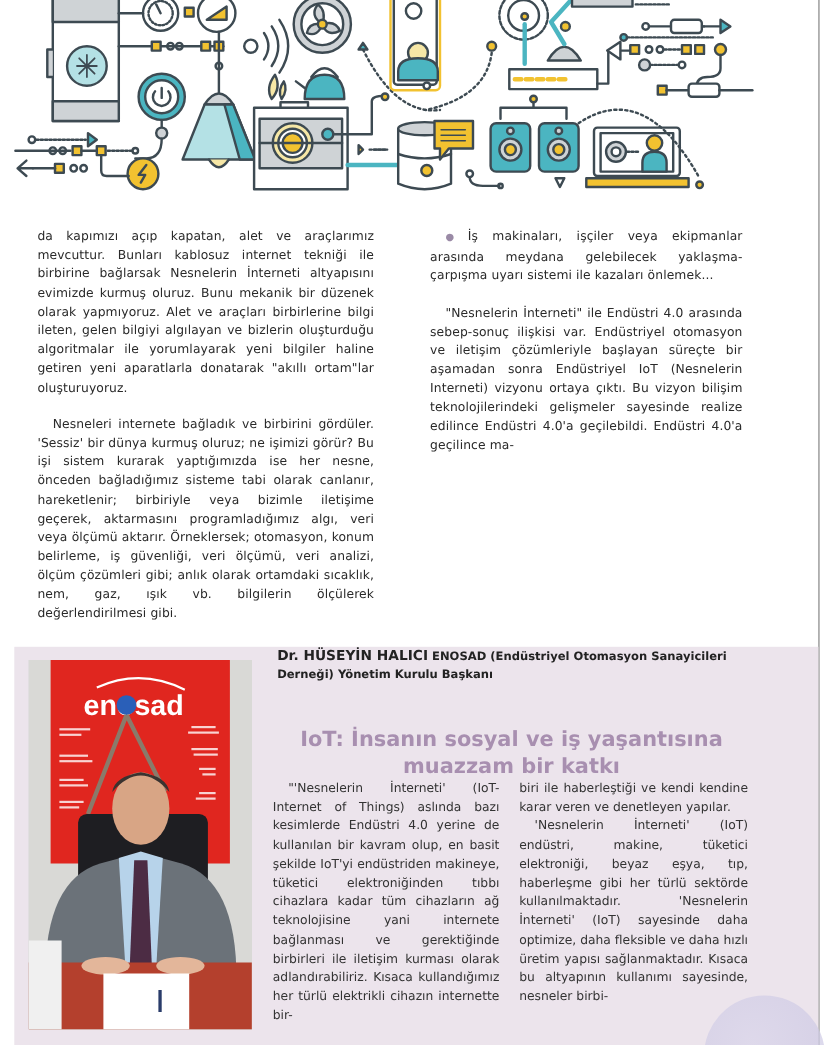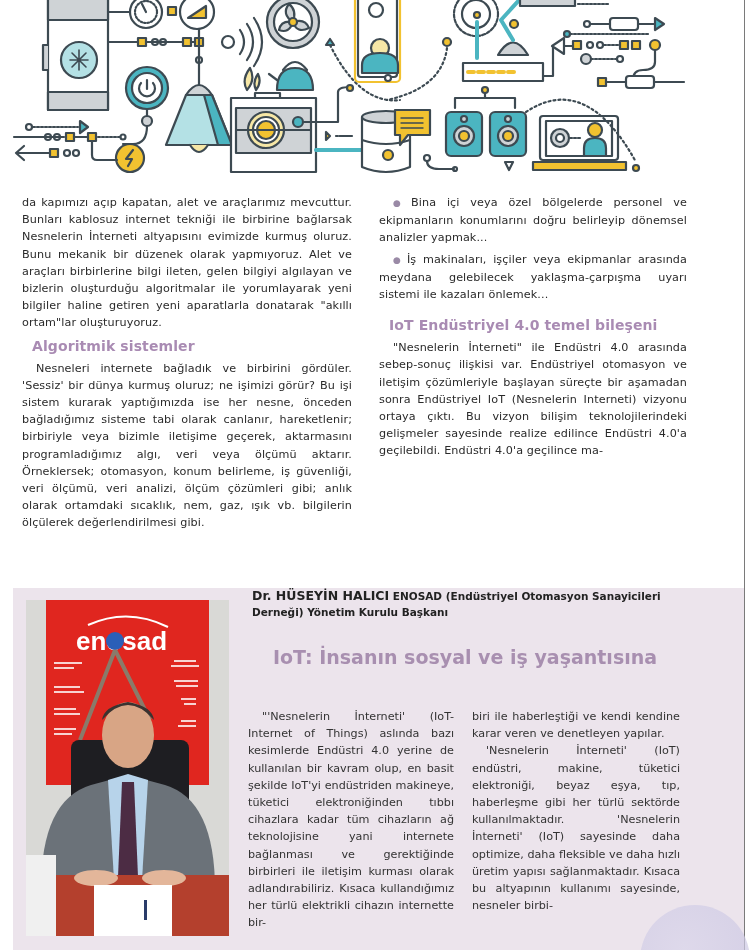--- a/index.html
+++ b/index.html
@@ -1,31 +1,31 @@
 <!DOCTYPE html>
 <html><head>
 <meta charset="utf-8">
 <style>
   html, body { margin:0; padding:0; }
   body { width:753px; height:950px; background:#ffffff; position:relative; overflow:hidden;
          font-family:"DejaVu Sans", "Liberation Sans", sans-serif; color:#2a2a2a; }
   .page-edge { position:absolute; left:744px; top:0; width:1px; height:950px; background:#7a7a7a; }
   .illustration { position:absolute; left:0; top:0; width:700px; height:180px; }
   .col { position:absolute; font-size:11.2px; line-height:17.2px; text-align:justify; letter-spacing:0.1px; }
-  .col p { margin:4px; text-indent:14px; }
+  .col p { margin:16px; text-indent:14px; }
   .col p.noindent { text-indent:0; }
   .col h3 { margin:4px 0 0 0; font-size:14px; line-height:20px; color:#a98bb3; font-weight:bold; padding-left:14px; }
   .col-left { left:18px; top:190px; width:338px; }
   .col-right { left:375px; top:190px; width:316px; }
   .bullet { color:#9a8aa6; font-size:9px; margin-right:3px; }
   .box { position:absolute; left:13px; top:588px; width:731px; height:362px; background:#ece4ec; }
   .photo { position:absolute; left:26px; top:600px; width:203px; height:336px; background:#d8d8d8; overflow:hidden; }
   .author { position:absolute; left:252px; top:588px; width:430px; font-size:10.5px; line-height:16px; font-weight:bold; color:#222; }
   .author .name { font-size:12.5px; }
-  .headline { position:absolute; left:240px; top:645px; width:450px; text-align:center; font-size:19px; line-height:25px;
+  .headline { position:absolute; left:240px; top:660px; width:450px; text-align:center; font-size:19px; line-height:25px;
               color:#a88fb0; font-weight:bold; }
   .box-col { position:absolute; top:708px; font-size:11.2px; line-height:17.2px; text-align:justify; color:#333; }
   .box-col p { margin:0; text-indent:14px; }
   .box-col p.noindent { text-indent:0; }
   .box-col-1 { left:248px; width:206px; }
   .box-col-2 { left:472px; width:208px; }
   .deco-circle { position:absolute; left:640px; top:905px; width:110px; height:110px; border-radius:50%;
                  background:radial-gradient(circle at 40% 40%, #d8d4ea, #c9c5e2); opacity:0.7; }
 </style>
 </head>
@@ -222,28 +222,25 @@
       <path d="M584 156 v-8 q0 -10 11 -10 q11 0 11 10 v8 z" fill="#4bb5c1"></path>
       <rect x="533" y="162" width="93" height="8" fill="#f2c230"></rect>
     </g>
     <path d="M526 112 q60 -40 110 50" stroke-dasharray="2 3"></path>
       <circle cx="636" cy="168" r="3" fill="#f2c230"></circle>
   </g>
 </svg>
 
 <div class="col col-left">
   <p class="noindent">da kapımızı açıp kapatan, alet ve araçlarımız mevcuttur. Bunları kablosuz internet tekniği ile birbirine bağlarsak Nesnelerin İnterneti altyapısını evimizde kurmuş oluruz. Bunu mekanik bir düzenek olarak yapmıyoruz. Alet ve araçları birbirlerine bilgi ileten, gelen bilgiyi algılayan ve bizlerin oluşturduğu algoritmalar ile yorumlayarak yeni bilgiler haline getiren yeni aparatlarla donatarak "akıllı ortam"lar oluşturuyoruz.</p>
-  <h3>Algoritmik sistemler</h3>
   <p>Nesneleri internete bağladık ve birbirini gördüler. 'Sessiz' bir dünya kurmuş oluruz; ne işimizi görür? Bu işi sistem kurarak yaptığımızda ise her nesne, önceden bağladığımız sisteme tabi olarak canlanır, hareketlenir; birbiriyle veya bizimle iletişime geçerek, aktarmasını programladığımız algı, veri veya ölçümü aktarır. Örneklersek; otomasyon, konum belirleme, iş güvenliği, veri ölçümü, veri analizi, ölçüm çözümleri gibi; anlık olarak ortamdaki sıcaklık, nem, gaz, ışık vb. bilgilerin ölçülerek değerlendirilmesi gibi.</p>
 </div>
 
 <div class="col col-right">
-  <p><span class="bullet">●</span><span>Bina içi veya özel bölgelerde personel ve ekipmanların konumlarını doğru belirleyip dönemsel analizler yapmak...</span></p>
   <p><span class="bullet">●</span><span>İş makinaları, işçiler veya ekipmanlar arasında meydana gelebilecek yaklaşma-çarpışma uyarı sistemi ile kazaları önlemek...</span></p>
-  <h3 style="margin-top:12px">IoT Endüstriyel 4.0 temel bileşeni</h3>
   <p>"Nesnelerin İnterneti" ile Endüstri 4.0 arasında sebep-sonuç ilişkisi var.  Endüstriyel otomasyon ve iletişim çözümleriyle başlayan süreçte bir aşamadan sonra Endüstriyel IoT (Nesnelerin Interneti) vizyonu ortaya çıktı. Bu vizyon bilişim teknolojilerindeki gelişmeler sayesinde realize edilince Endüstri 4.0'a geçilebildi. Endüstri 4.0'a geçilince ma-</p>
 </div>
 
 <div class="box"></div>
 <div class="deco-circle"></div>
 
 <svg class="photo" viewBox="0 0 203 336" xmlns="http://www.w3.org/2000/svg">
   <rect width="203" height="336" fill="#d9d9d6"></rect>
   <rect x="20" y="0" width="163" height="185" fill="#e0261f"></rect>
   <path d="M62 25 q40 -18 80 2" stroke="#ffffff" stroke-width="2" fill="none"></path>
@@ -282,20 +279,21 @@
   <rect x="118" y="300" width="3" height="20" fill="#2a3c6a"></rect>
 </svg>
 
 <div class="author">
   <span class="name">Dr. HÜSEYİN HALICI</span>
   <span>ENOSAD (Endüstriyel Otomasyon Sanayicileri Derneği) Yönetim Kurulu Başkanı</span>
 </div>
 
 <div class="headline">
   <div>IoT: İnsanın sosyal ve iş yaşantısına</div>
+  <div>muazzam bir katkı</div>
 </div>
 
 <div class="box-col box-col-1">
   <p>"'Nesnelerin İnterneti' (IoT-Internet of Things) aslında bazı kesimlerde Endüstri 4.0 yerine de kullanılan bir kavram olup, en basit şekilde IoT'yi endüstriden makineye, tüketici elektroniğinden tıbbı cihazlara kadar tüm cihazların ağ teknolojisine yani internete bağlanması ve gerektiğinde birbirleri ile iletişim kurması olarak adlandırabiliriz. Kısaca kullandığımız her türlü elektrikli cihazın internette bir-</p>
 </div>
 <div class="box-col box-col-2">
   <p class="noindent">biri ile haberleştiği ve kendi kendine karar veren ve denetleyen yapılar.</p>
   <p>'Nesnelerin İnterneti' (IoT) endüstri, makine, tüketici elektroniği, beyaz eşya, tıp, haberleşme gibi her türlü sektörde kullanılmaktadır.  'Nesnelerin İnterneti' (IoT) sayesinde daha optimize, daha fleksible ve daha hızlı üretim yapısı sağlanmaktadır.  Kısaca bu altyapının kullanımı sayesinde, nesneler birbi-</p>
 </div>
 

